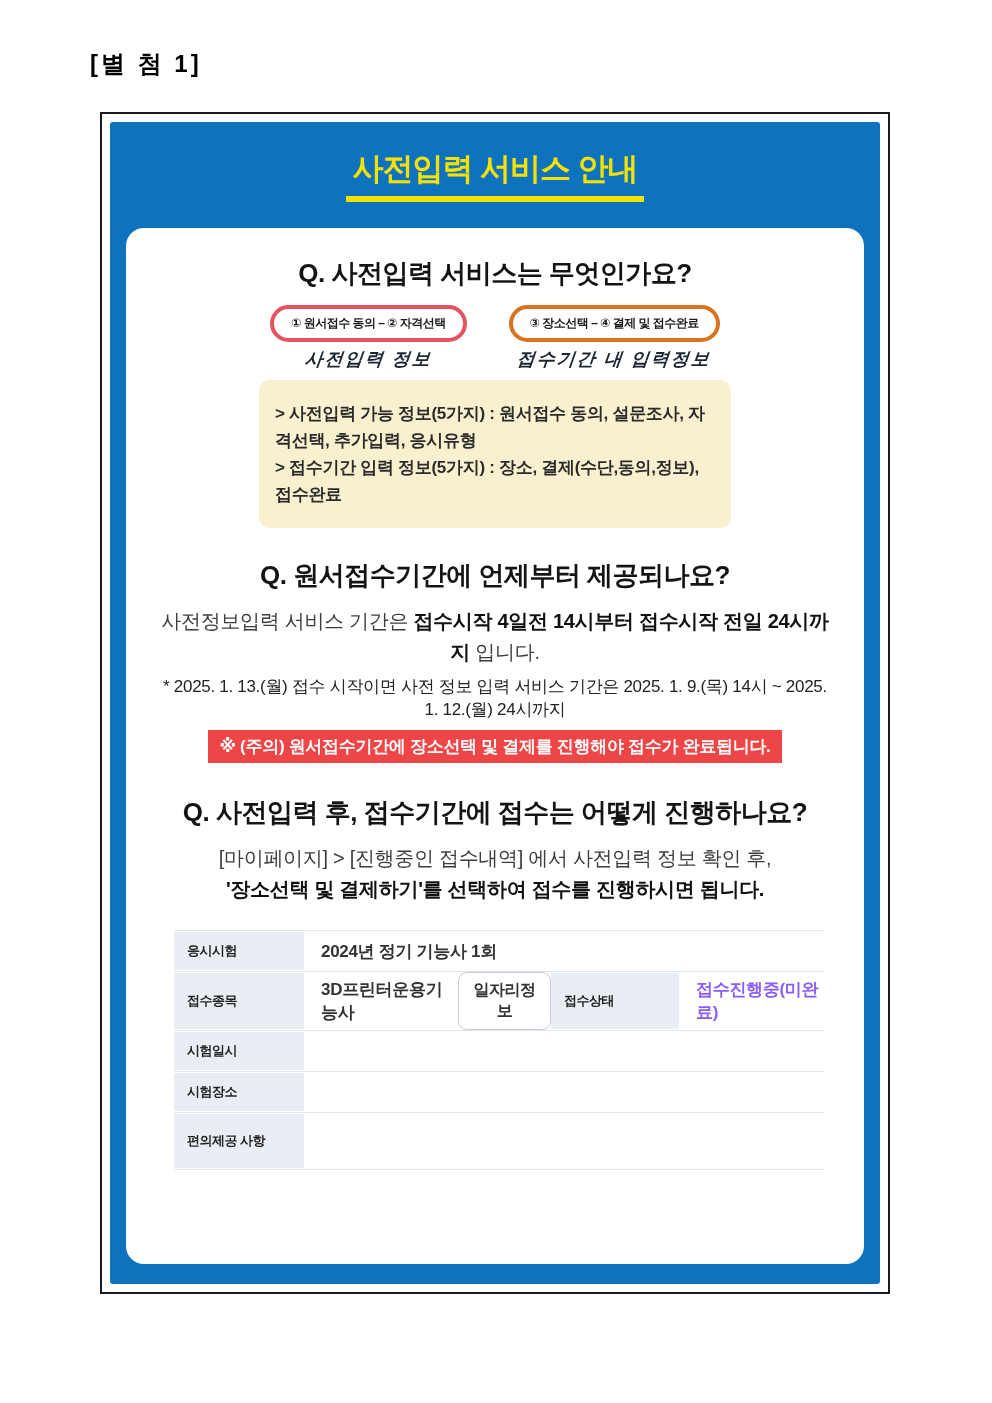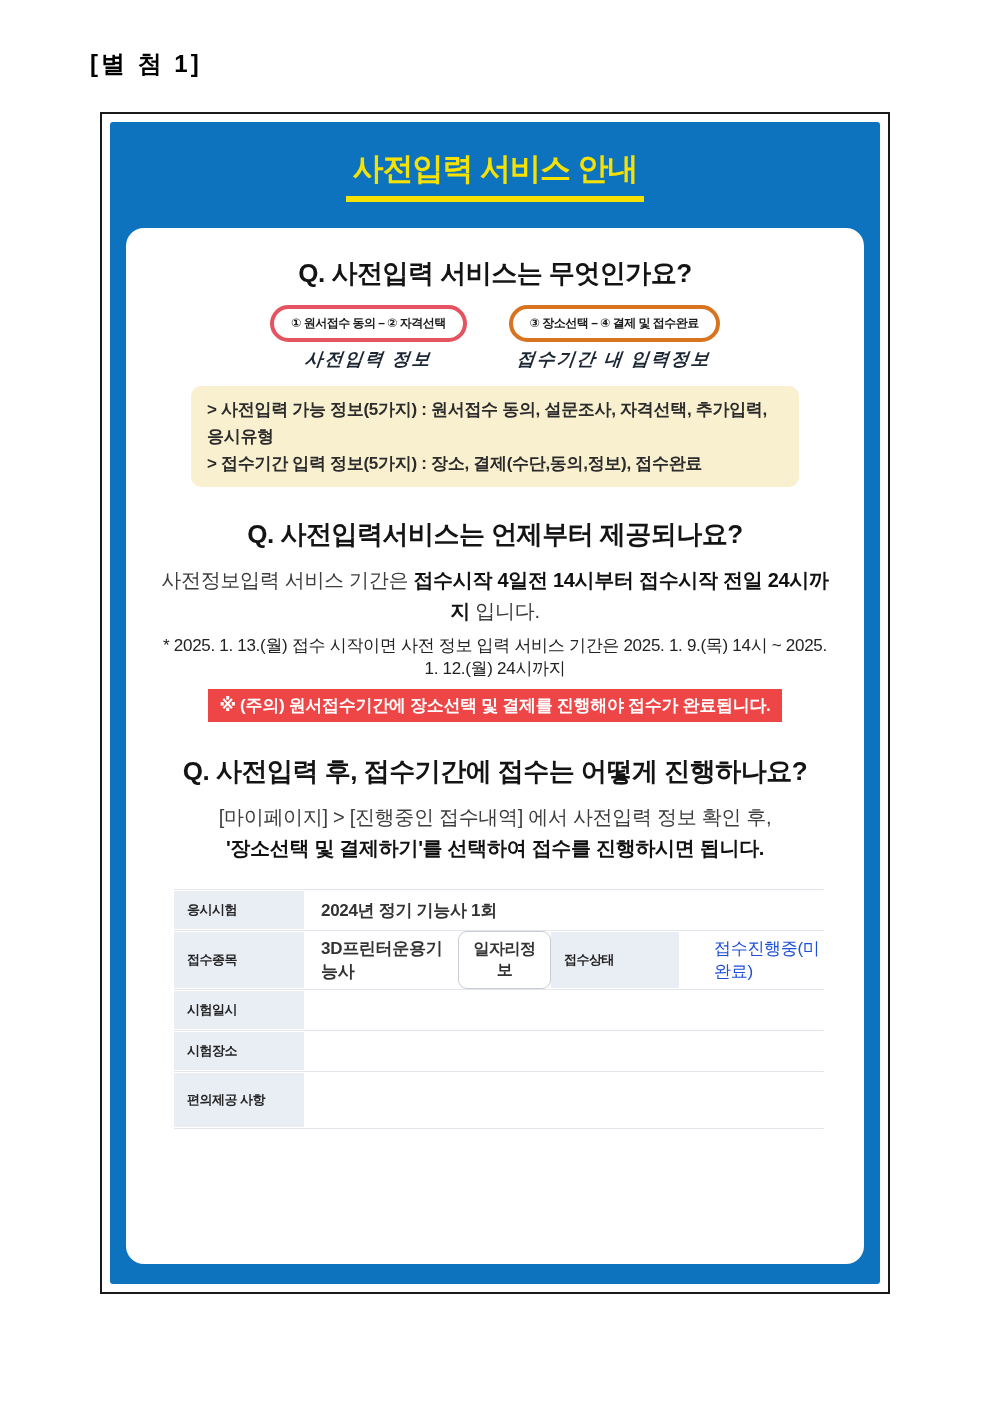--- a/index.html
+++ b/index.html
@@ -44,22 +44,22 @@
     background:#fff; border-radius:22px; padding:6px 17px;
     font-size:12px; font-weight:800; color:#1c1c1c; letter-spacing:-0.5px;
   }
   .badge-pill.red { border:4px solid #e65360; }
   .badge-pill.orange { border:4px solid #d8731f; }
   .badge-caption {
     margin-top:5px; font-size:18px; font-weight:700; font-style:italic;
     letter-spacing:2px; color:#1c2733; transform:skewX(-6deg);
   }
   .info-box {
-    width:608px; margin:15px auto 0 auto; background:#f9f0d0;
-    border-radius:10px; padding:10px 16px;
+    width:472px; margin:9px auto 0 auto; background:#f9f0d0;
+    border-radius:10px; padding:20px 16px;
   }
   .info-line { font-size:17px; line-height:27px; font-weight:600; color:#2b2b2b; letter-spacing:-0.3px; }
   .q2-note { text-align:center; font-size:17px; color:#222; margin-top:7px; letter-spacing:-0.3px; }
   .warning-wrap { text-align:center; margin-top:9px; }
   .warning-banner {
     display:inline-block; background:#ee4547; color:#ffffff;
     font-size:17px; font-weight:800; padding:5px 11px; letter-spacing:-0.3px;
   }
   .section-q2 { margin-top:30px; }
   .section-q3 { margin-top:32px; }
@@ -72,21 +72,21 @@
   .t-row .span3 { grid-column:2 / 5; }
   .row-label {
     background:#e9edf4; display:flex; align-items:center; padding-left:13px;
     font-size:13px; font-weight:800; color:#232323; letter-spacing:-0.5px;
     border-top:1px solid #ffffff; border-bottom:1px solid #ffffff;
   }
   .row-value {
     display:flex; align-items:center; padding-left:17px;
     font-size:17px; font-weight:600; color:#333; letter-spacing:-0.3px;
   }
-  .row-value.red-text { color:#1d4ed8; font-weight:400;margin-left:18px; }
+  .row-value.red-text { color:#8b5cf6; font-weight:700; }
   .inline-btn {
     margin-left:11px; background:#fff; border:1px solid #c8ccd4; border-radius:9px;
     padding:7px 14px; font-size:16px; font-weight:600; color:#333;
     font-family:inherit; cursor:pointer; letter-spacing:-0.5px;
   }
 </style>
 </head>
 <body>
 
 <div class="attachment-label">[별 첨 1]</div>
@@ -114,21 +114,21 @@
           </div>
         </div>
 
         <div class="info-box">
           <div class="info-line">&gt; 사전입력 가능 정보(5가지) : 원서접수 동의, 설문조사, 자격선택, 추가입력, 응시유형</div>
           <div class="info-line">&gt; 접수기간 입력 정보(5가지) : 장소, 결제(수단,동의,정보), 접수완료</div>
         </div>
       </div>
 
       <div class="section-q2">
-        <div class="q-title">Q. 사전입력서비스는 언제부터 제공되나요?</div>
+        <div class="q-title">Q. 원서접수기간에 언제부터 제공되나요?</div>
         <div class="q-body">
           <p class="body-line"><span class="seg">사전정보입력 서비스 기간은 </span><span class="seg b">접수시작 4일전 14시부터 접수시작 전일 24시까지</span><span class="seg"> 입니다.</span></p>
         </div>
         <div class="q2-note">* 2025. 1. 13.(월) 접수 시작이면 사전 정보 입력 서비스 기간은 2025. 1. 9.(목) 14시 ~ 2025. 1. 12.(월) 24시까지</div>
         <div class="warning-wrap">
           <span class="warning-banner">※ (주의) 원서접수기간에 장소선택 및 결제를 진행해야 접수가 완료됩니다.</span>
         </div>
       </div>
 
       <div class="section-q3">

